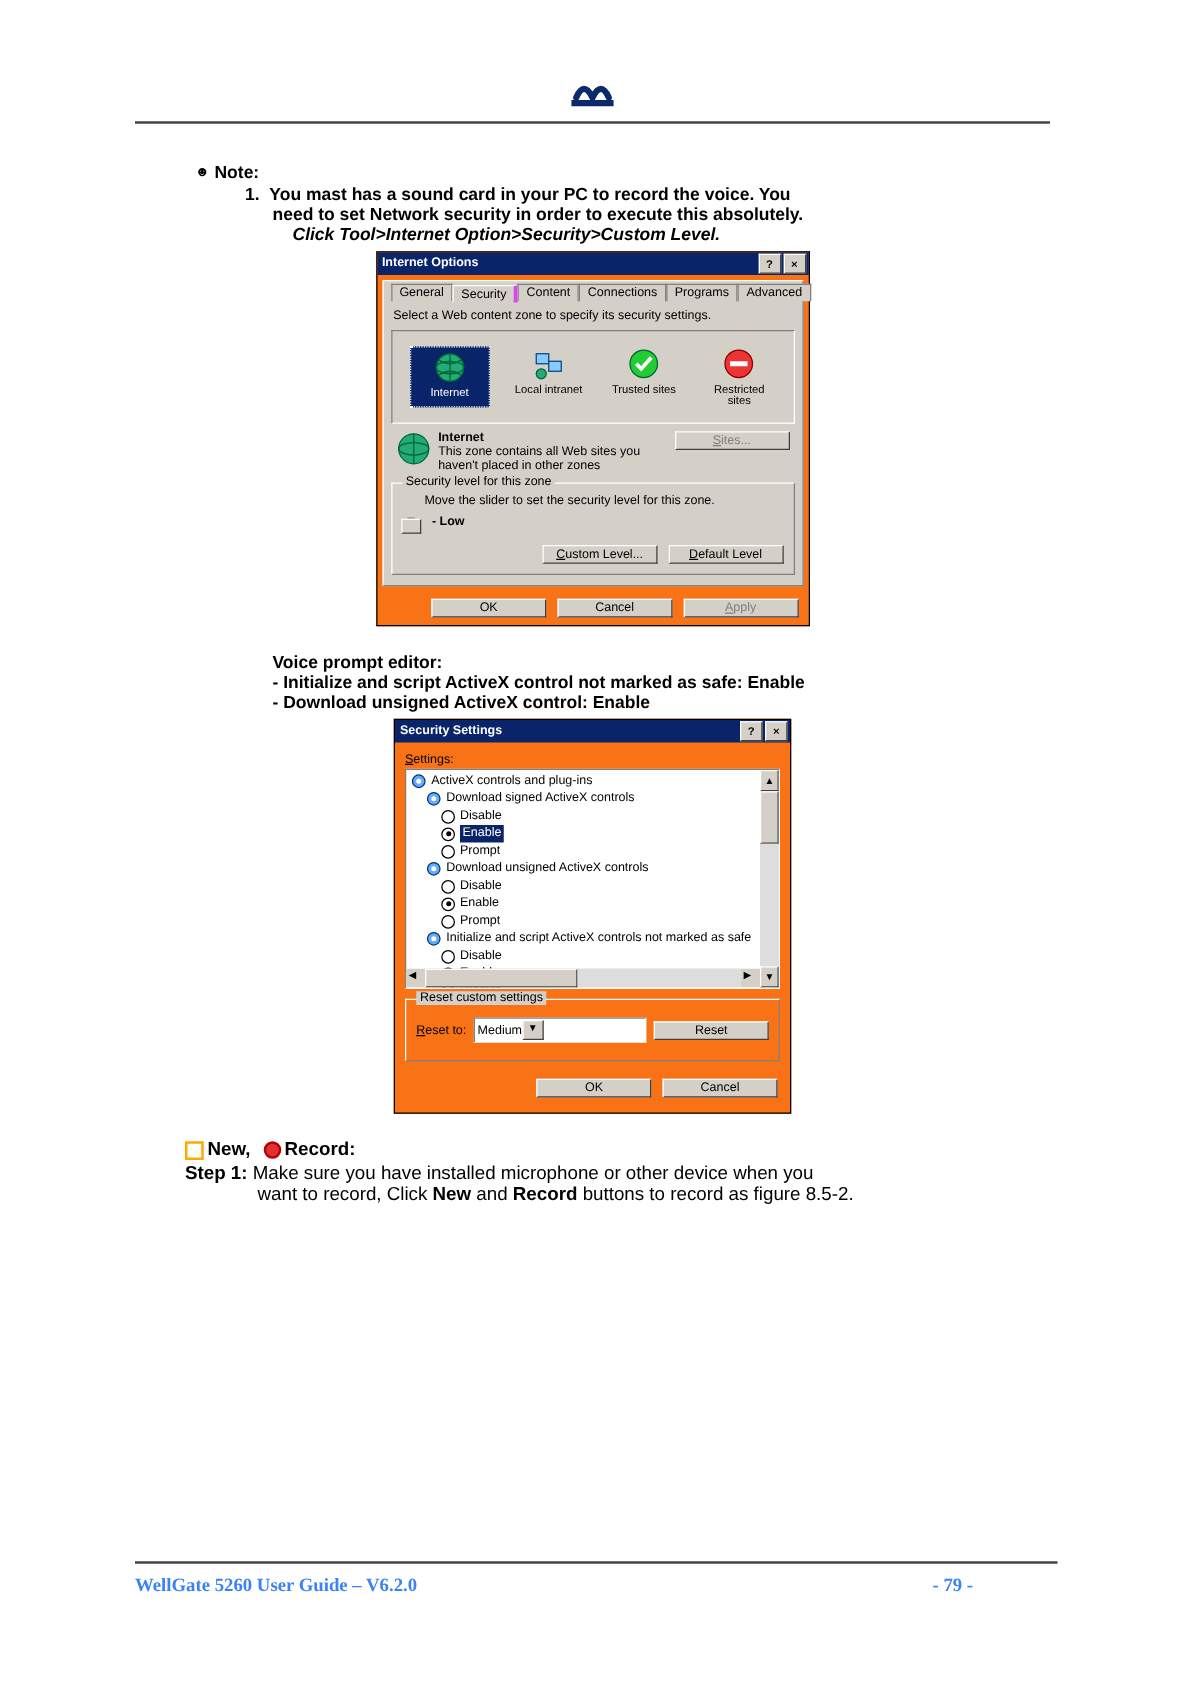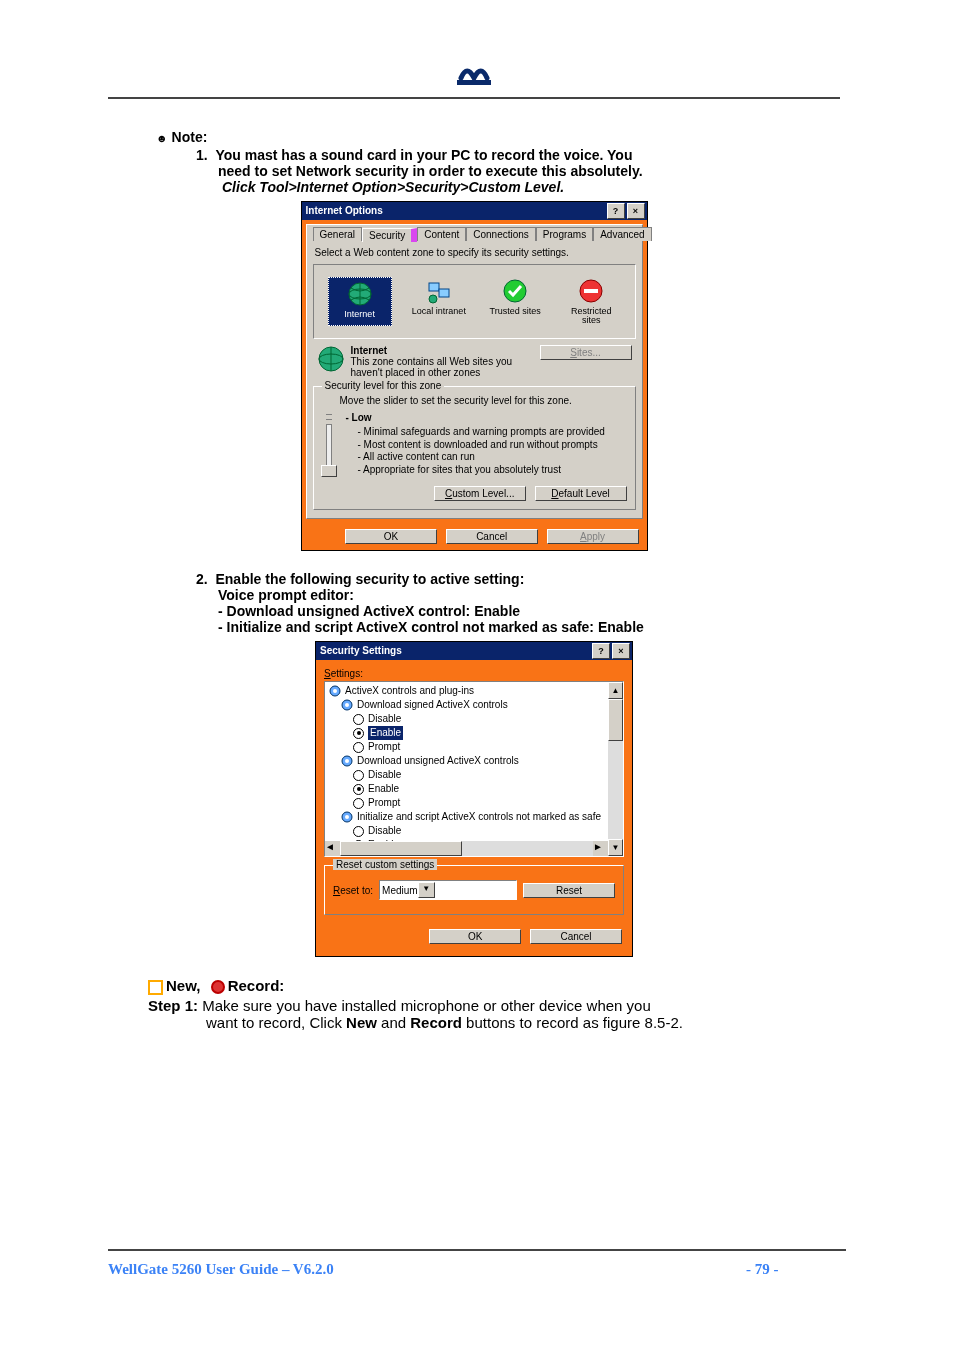--- a/index.html
+++ b/index.html
@@ -14,21 +14,21 @@
 .ital{font-style:italic}
 .dlg{display:block;margin:6px auto 20px auto;border:1px solid #000;background:#f97316;font-family:Tahoma,Arial,sans-serif;font-size:10px;color:#000}
 .dlg1{width:345px}
 .dlg2{width:316px}
 .titlebar{background:#0a246a;color:#fff;height:18px;line-height:18px;padding:0 2px 0 4px;font-weight:bold;display:flex;align-items:center}
 .titlebar .tspace{flex:1}
 .titlebar .tbtn{width:16px;height:14px;background:#d4d0c8;color:#000;display:inline-flex;align-items:center;justify-content:center;margin-left:2px;border:1px solid #fff;border-right-color:#404040;border-bottom-color:#404040;font-weight:bold;font-size:9px}
 .tabpanel{margin:4px;background:#d4d0c8;border:1px solid #fff;border-right-color:#808080;border-bottom-color:#808080;padding:2px 6px 8px 6px;font-weight:normal}
 .tabs{display:flex;gap:0;margin-bottom:2px}
 .tab{border:1px solid #808080;border-bottom:none;padding:1px 6px;background:#d4d0c8;font-size:10px}
-.tab.active{background:#d4d0c8;border-top:1px solid #fff;border-left:1px solid #fff;border-right:6px solid #d946ef;position:relative;top:1px;font-weight:normal}
+.tab.active{background:#d4d0c8;border-top:1px solid #fff;border-left:1px solid #fff;border-right:3px solid #d946ef;position:relative;top:1px;font-weight:normal}
 .inset{border:1px solid #808080;border-right-color:#fff;border-bottom-color:#fff;padding:6px;margin:4px 0}
 .zones{display:flex;gap:18px;padding:6px 8px}
 .zone{display:flex;flex-direction:column;align-items:center;width:60px;font-size:9px;text-align:center}
 .zone .zicon{width:28px;height:28px;margin-bottom:2px}
 .zone.sel{background:#0a246a;color:#fff;border:1px dotted #fff;padding:2px}
 .ztxt{line-height:1.05}
 .zdesc{display:flex;align-items:flex-start;gap:6px;margin:6px 4px}
 .globe2{width:28px;height:28px;flex:none}
 .zdesc .txt{flex:1;font-size:10px}
 .zdesc .btn-sites{margin-left:auto}
@@ -96,21 +96,21 @@
         <rect x="0" y="22" width="34" height="5" fill="#0a2a6a"></rect>
       </svg>
   </div>
   <hr class="hr-top">
 
   <p class="note-line"><span class="bullet">☻</span><span>Note:</span></p>
 
   <div class="ol1">
     <p>1.&nbsp;&nbsp;<span>You mast has a sound card in your PC to record the voice. You</span></p>
     <p style="margin-left:22px"><span>need to set Network security in order to execute this absolutely.</span></p>
-    <p class="ital" style="margin-left:26px"><span>Click Tool&gt;Internet Option&gt;Security&gt;Custom Level.</span></p>
+    <p class="ital" style="margin-left:38px"><span>Click Tool&gt;Internet Option&gt;Security&gt;Custom Level.</span></p>
   </div>
 
   <div class="dlg dlg1">
     <div class="titlebar">
       <span>Internet Options</span>
       <span class="tspace"></span>
       <span class="tbtn">?</span>
       <span class="tbtn">×</span>
     </div>
     <div class="tabpanel">
@@ -174,46 +174,39 @@
         <div class="slider-row">
           <div class="slider">
             <div class="tick"></div>
               <div class="tick"></div>
             <div class="track">
                 <div class="thumb"></div>
               </div>
           </div>
           <div class="sec-desc">
             <div class="lvl">- <span>Low</span></div>
-            <ul>
-              <li>Minimal safeguards and warning prompts are provided</li>
-              <li>Most content is downloaded and run without prompts</li>
-              <li>All active content can run</li>
-              <li>Appropriate for sites that you absolutely trust</li>
-            </ul>
           </div>
         </div>
         <div class="btnrow">
           <span class="btn"><u class="acc">C</u>ustom Level...</span>
           <span class="btn"><u class="acc">D</u>efault Level</span>
         </div>
       </div>
     </div>
     <div class="dlgbtns">
       <span class="btn">OK</span>
       <span class="btn">Cancel</span>
       <span class="btn dis"><u class="acc">A</u>pply</span>
     </div>
   </div>
 
   <div class="ol2">
-    <p>2.&nbsp;&nbsp;<span>Enable the following security to active setting:</span></p>
     <p style="margin-left:22px"><span>Voice prompt editor:</span></p>
+    <p class="sub" style="margin-left:22px"><span>- Initialize and script ActiveX control not marked as safe: Enable</span></p>
     <p class="sub" style="margin-left:22px"><span>- Download unsigned ActiveX control: Enable</span></p>
-    <p class="sub" style="margin-left:22px"><span>- Initialize and script ActiveX control not marked as safe: Enable</span></p>
   </div>
 
   <div class="dlg dlg2">
     <div class="titlebar">
       <span>Security Settings</span>
       <span class="tspace"></span>
       <span class="tbtn">?</span>
       <span class="tbtn">×</span>
     </div>
     <div style="padding:2px 2px 6px 2px">

